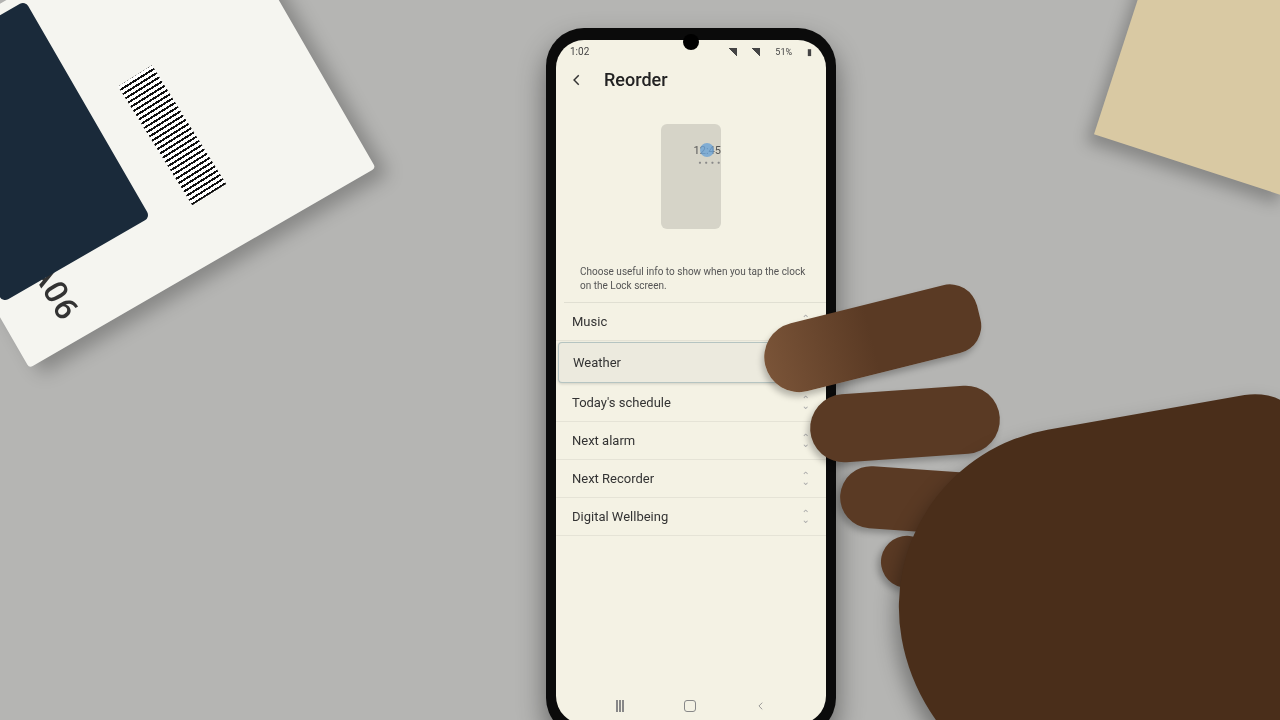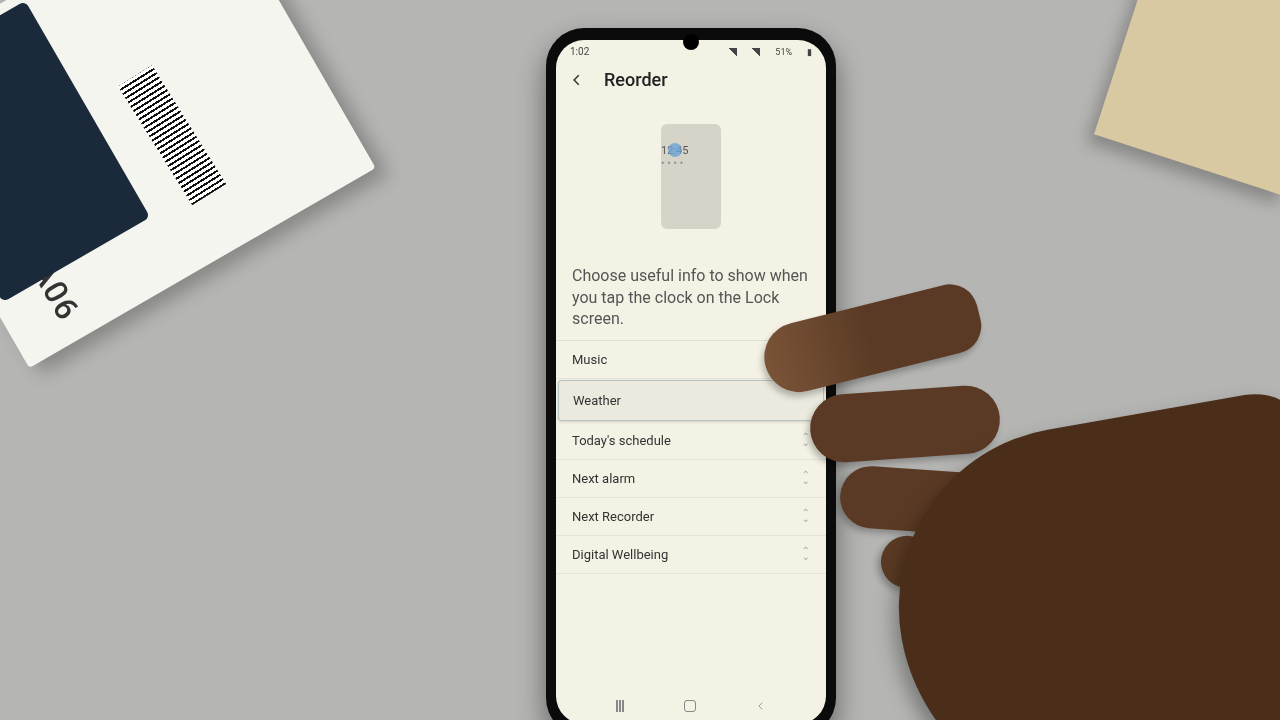--- a/index.html
+++ b/index.html
@@ -137,42 +137,43 @@
     justify-content: center;
     padding: 22px 0 36px;
   }
   .mini-phone {
     width: 60px;
     height: 105px;
     background: #d6d4c8;
     border-radius: 6px;
     display: flex;
     flex-direction: column;
-    align-items: flex-start;
+    align-items: flex-end;
     padding-top: 20px;
   }
   .mini-clock { font-size: 11px; color: #555; position: relative; }
   .mini-weather {
     width: 14px; height: 14px;
     background: #6ba3d6;
     border-radius: 50%;
     position: absolute;
     left: 50%; top: -1px;
     transform: translateX(-50%);
     opacity: 0.8;
   }
   .mini-dots { font-size: 5px; color: #888; margin-top: 2px; letter-spacing: 1px; }
 
   
   .description {
     padding: 0 16px 10px;
-    font-size: 16px;
+    font-size: 10px;
     line-height: 1.35;
     color: #555;
     border-bottom: 1px solid rgba(0,0,0,0.08);
+    margin-left: 8px;
   }
 
   
   .list { flex: 1; }
   .list-item {
     display: flex;
     justify-content: space-between;
     align-items: center;
     padding: 11px 16px;
     border-bottom: 1px solid rgba(0,0,0,0.06);

